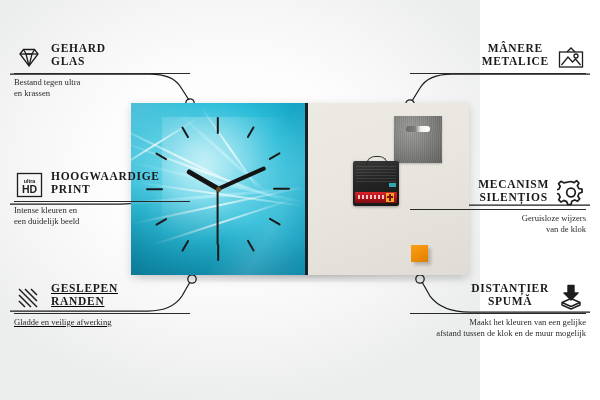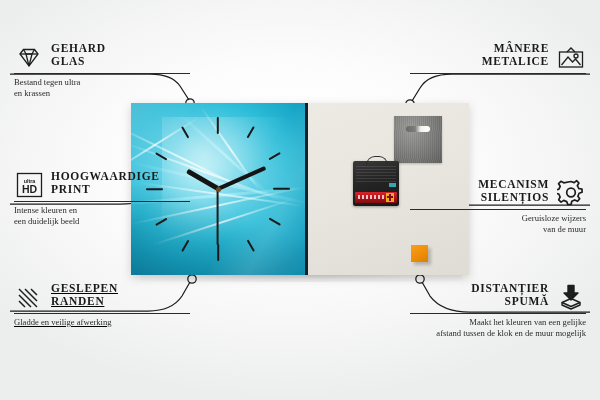--- a/index.html
+++ b/index.html
@@ -8,21 +8,21 @@
   }
   body {
     width: 600px;
     height: 400px;
     overflow: hidden;
     font-family: "Liberation Serif", serif;
     background: #ffffff;
   }
   #stage {
     position: relative;
-    width: 600px;
+    width: 480px;
     height: 400px;
     background:
       radial-gradient(ellipse 62% 58% at 48% 42%, #ffffff 0%, #fdfdfd 42%, #f6f6f6 70%, #eceded 100%);
   }
 
   
   .feature {
     position: absolute;
     width: 176px;
   }
@@ -46,21 +46,21 @@
   .ftitle {
     font-family: "Liberation Serif", serif;
     font-size: 11.5px;
     font-weight: bold;
     letter-spacing: 0.7px;
     line-height: 13.5px;
     color: #1a1a1a;
     text-transform: uppercase;
   }
   .feature.left .ftitle { text-align: left; }
-  .feature.right .ftitle { text-align: right; }
+  .feature.right .ftitle { text-align: center; }
 
   .rule {
     height: 0;
     border-top: 1.1px solid #2a2a2a;
     margin: 3px 0 3px 0;
   }
   .fdesc {
     font-family: "Liberation Serif", serif;
     font-size: 8.6px;
     line-height: 10.5px;
@@ -480,21 +480,21 @@
         </svg>
       </span>
       <div class="ftitle">
         <div>MECANISM</div>
         <div>SILENȚIOS</div>
       </div>
     </div>
     <div class="rule"></div>
     <div class="fdesc">
       <div>Geruisloze wijzers</div>
-      <div>van de muur</div>
+      <div>van de klok</div>
     </div>
   </div>
 
   <div class="feature right" id="f-distantier">
     <div class="head">
       <span class="ficon">
         <svg width="28" height="26" viewBox="0 0 28 26">
           <g fill="none" stroke="#1d1d1d" stroke-width="1.4" stroke-linejoin="round">
             <path d="M11 1.5 L17 1.5 L17 9 L21 9 L14 16 L7 9 L11 9 Z" fill="#1d1d1d"></path>
             <path d="M5 18.5 L14 14.5 L23 18.5 L14 22.5 Z"></path>

